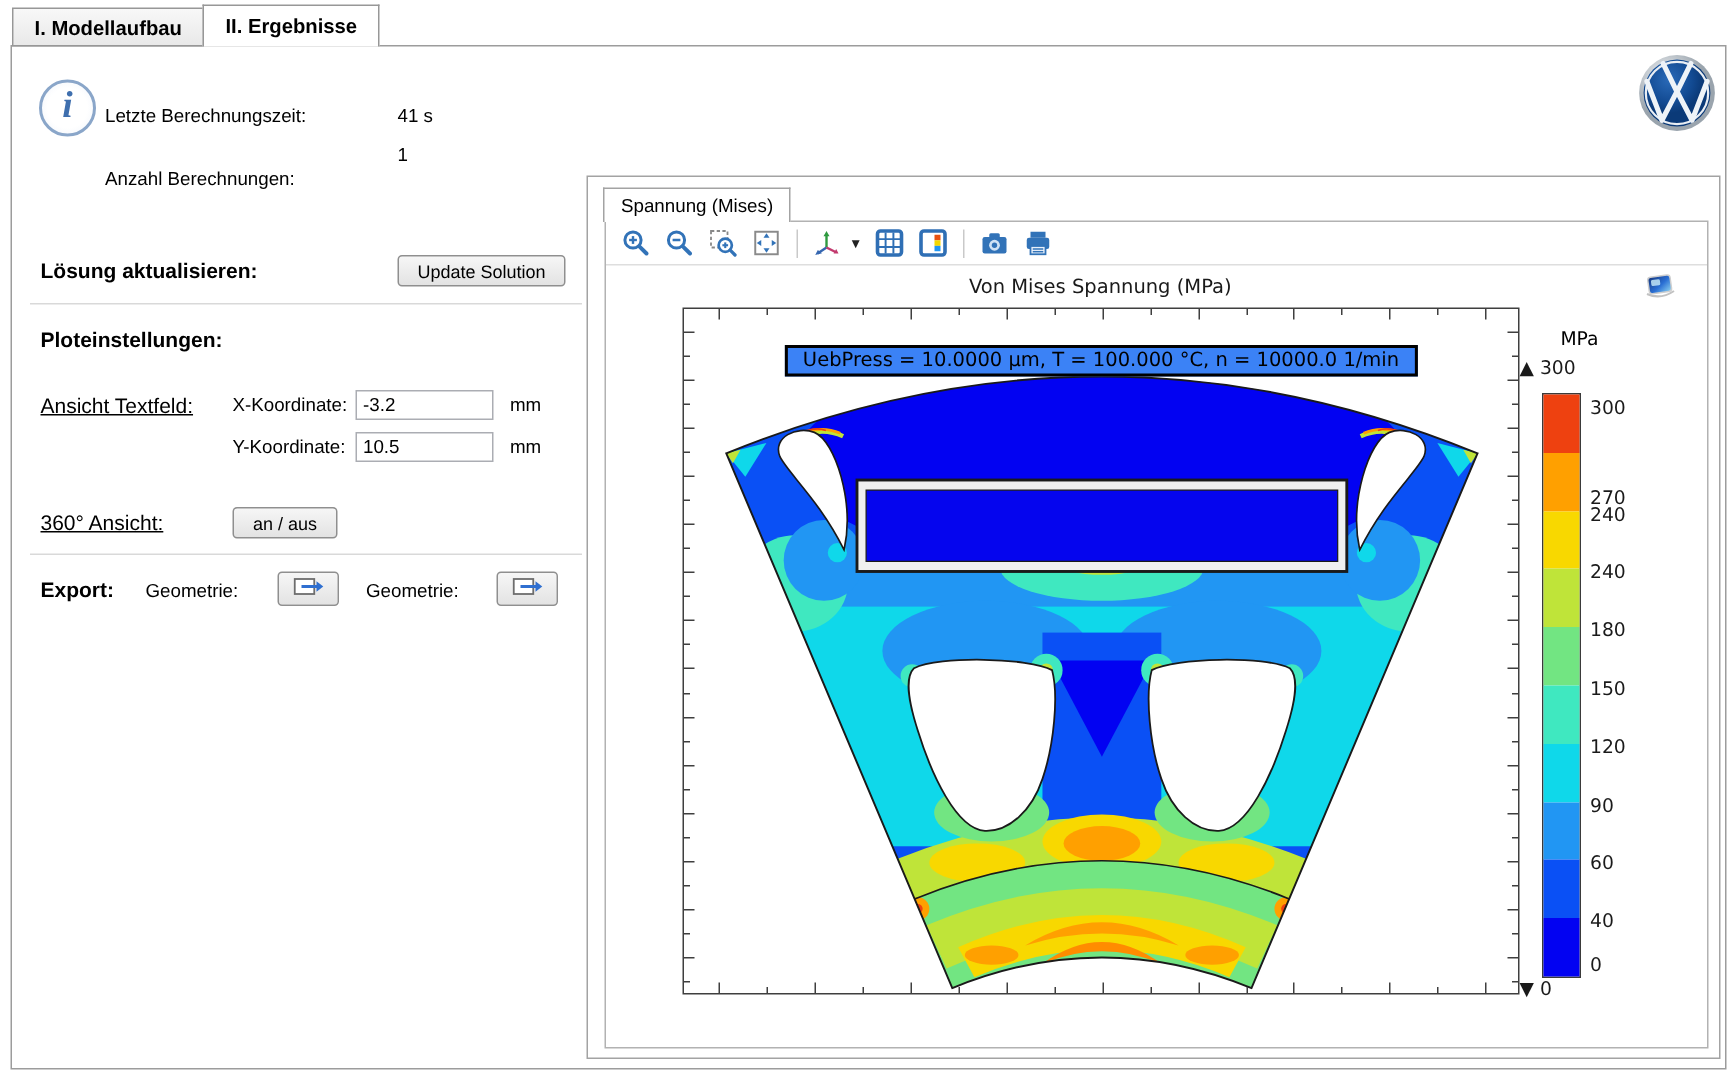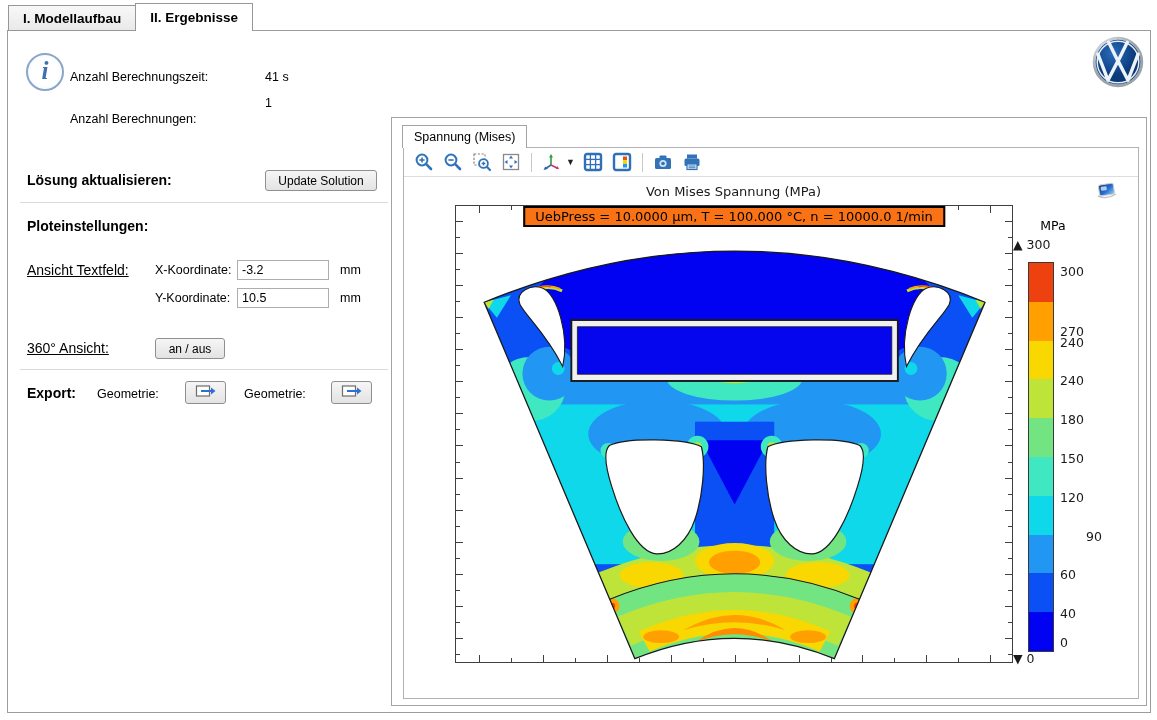--- a/index.html
+++ b/index.html
@@ -38,21 +38,21 @@
   .toolbar{left:404px;top:148px;width:734px;height:29px;background:#fff;border-bottom:1px solid #dedede;
            display:flex;align-items:center;gap:7px;padding-left:9px;box-sizing:border-box;z-index:3;}
   .tbtn{width:22px;height:22px;display:flex;align-items:center;justify-content:center;border-radius:2px;}
   .tsep{width:1px;height:19px;background:#c9c9c9;margin:0 2px;}
   .caret{font-size:9px;color:#222;margin-left:-4px;}
   
   .canvas{left:404px;top:179px;width:734px;height:519px;background:#fff;z-index:2;}
   .plotframe{left:455px;top:205px;width:556px;height:456px;border:1px solid #3f3f3f;z-index:3;}
   .tick{position:absolute;background:#3f3f3f;}
   .ptitle{left:455px;top:184px;width:557px;text-align:center;font-size:13px;color:#1a1a1a;z-index:3;}
-  .annot{position:absolute;left:50%;top:0;transform:translateX(-50%);background:#f97316;border:2px solid #000;
+  .annot{position:absolute;left:50%;top:24px;transform:translateX(-50%);background:#3b82f6;border:2px solid #000;
          padding:1px 10px;font-size:13px;white-space:nowrap;z-index:4;}
   .xlab{position:absolute;width:34px;text-align:center;font-size:12.5px;color:#1a1a1a;}
   .ylab{position:absolute;right:0;font-size:12.5px;color:#1a1a1a;white-space:nowrap;}
   .cbseg{width:100%;}
   .cblab{position:absolute;left:0;font-size:12.5px;color:#1a1a1a;white-space:nowrap;}
   .marker{font-size:12.5px;color:#1a1a1a;white-space:nowrap;z-index:3;}
 </style>
 </head>
 <body>
 
@@ -82,21 +82,21 @@
       <circle r="30" fill="url(#vwblue)"></circle>
       <circle r="28" fill="none" stroke="#e9eef4" stroke-width="2"></circle>
       <path d="M -12.5 -26.5 L 0 -1 L 12.5 -26.5" fill="none" stroke="#eef3f8" stroke-width="4.6" stroke-linecap="round" stroke-linejoin="round"></path>
       <path d="M -27 -10.5 L -13.5 24.5 L 0 -1.5 L 13.5 24.5 L 27 -10.5" fill="none" stroke="#eef3f8" stroke-width="4.6" stroke-linecap="round" stroke-linejoin="round"></path>
     </svg>
   </div>
 
   <div class="abs infocirc" style="left:26px;top:53px">
       <span>i</span>
     </div>
-  <div class="abs lbl" style="left:70px;top:70px">Anzahl Berechnungszeit:</div>
+  <div class="abs lbl" style="left:70px;top:70px">Letzte Berechnungszeit:</div>
   <div class="abs lbl" style="left:265px;top:70px">41 s</div>
   <div class="abs lbl" style="left:70px;top:112px">Anzahl Berechnungen:</div>
   <div class="abs lbl" style="left:265px;top:96px">1</div>
 
   <div class="abs hdr" style="left:27px;top:172px">Lösung aktualisieren:</div>
   <button class="abs btn" style="left:265px;top:170px;width:112px;height:21px">Update Solution</button>
   <div class="abs divider" style="left:20px;top:202px;width:368px"></div>
 
   <div class="abs hdr" style="left:27px;top:218px">Ploteinstellungen:</div>
 
@@ -451,21 +451,21 @@
       <div class="cbseg" style="flex: 1 1 0%; background: rgb(63, 232, 192);"></div>
       <div class="cbseg" style="flex: 1 1 0%; background: rgb(15, 216, 234);"></div>
       <div class="cbseg" style="flex: 1 1 0%; background: rgb(33, 150, 243);"></div>
       <div class="cbseg" style="flex: 1 1 0%; background: rgb(10, 80, 245);"></div>
       <div class="cbseg" style="flex: 1 1 0%; background: rgb(2, 2, 242);"></div>
     </div>
   <div class="abs plotfont" style="left:1060px;top:262px;width:40px;height:388px;z-index:3">
       <div class="cblab" style="top: 373px;">0</div>
       <div class="cblab" style="top: 344.2px;">40</div>
       <div class="cblab" style="top: 305.4px;">60</div>
-      <div class="cblab" style="top: 266.6px; margin-left: 26px;">90</div>
+      <div class="cblab" style="top: 266.6px;">90</div>
       <div class="cblab" style="top: 227.8px;">120</div>
       <div class="cblab" style="top: 189px;">150</div>
       <div class="cblab" style="top: 150.2px;">180</div>
       <div class="cblab" style="top: 111.4px;">240</div>
       <div class="cblab" style="top: 72.6px;">240</div>
       <div class="cblab" style="top: 33.8px; margin-top: 28px;">270</div>
       <div class="cblab" style="top: 2px;">300</div>
     </div>
   <div class="abs marker plotfont" style="left:1013px;top:651px"><span>▼</span> <span>0</span></div>
 

